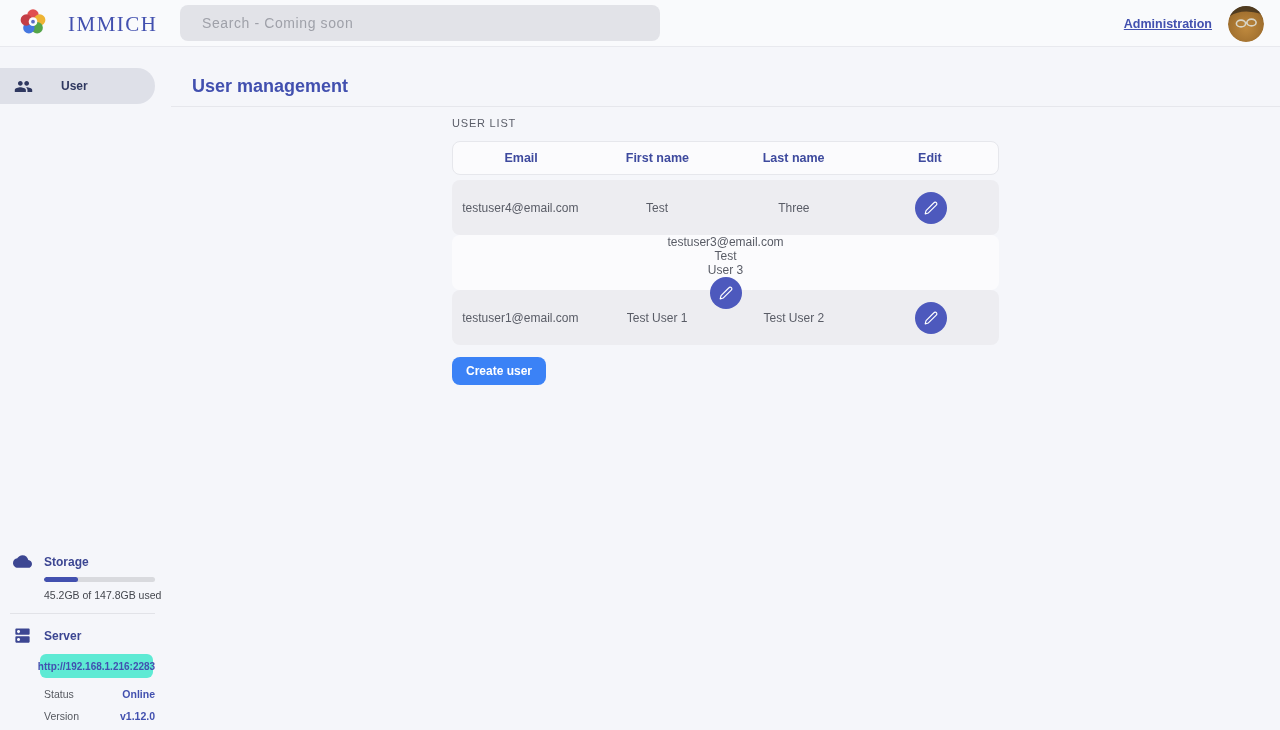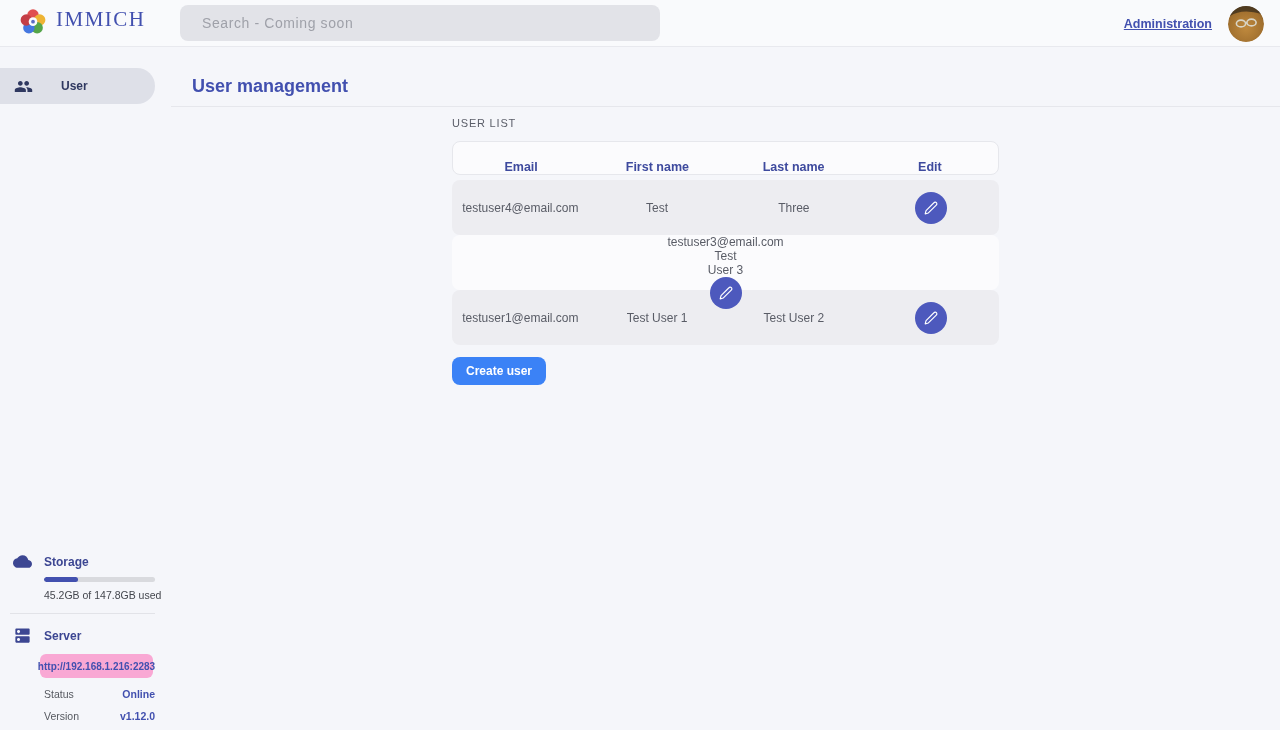--- a/index.html
+++ b/index.html
@@ -3,21 +3,21 @@
 <meta charset="utf-8">
 <style>
   * { margin:0; padding:0; box-sizing:border-box; }
   html,body { width:1280px; height:730px; }
   body { font-family:"Liberation Sans", sans-serif; }
   .screen { position:relative; width:1280px; height:730px; background:#f5f6fa; overflow:hidden; }
 
   
   .topbar { position:absolute; left:0; top:0; width:1280px; height:47px;
             background:#f9fafc; border-bottom:1px solid #e8e9ee; }
-  .brand { position:absolute; left:18px; top:7px; display:flex; align-items:flex-start; gap:8px; cursor:pointer; }
+  .brand { position:absolute; left:18px; top:7px; display:flex; align-items:flex-end; gap:20px; cursor:pointer; }
   .brand-text { font-family:"Liberation Serif", serif; font-size:21px; letter-spacing:1.5px;
                 color:#4250af; font-weight:500; }
   .search { position:absolute; left:180px; top:5px; width:480px; height:36px;
             background:#e2e3e8; border:none; border-radius:8px; padding:0 22px;
             font-size:14px; letter-spacing:0.6px; color:#5a5d68; outline:none;
             font-family:"Liberation Sans", sans-serif; }
   .search::placeholder { color:#9fa1a9; }
   .topbar-right { position:absolute; right:16px; top:0; height:47px; display:flex; align-items:center; gap:16px; }
   .admin-link { font-size:12.5px; font-weight:700; color:#4250af; text-decoration:underline; cursor:pointer; }
   .avatar { width:36px; height:36px; border-radius:50%; overflow:hidden; cursor:pointer; display:block; }
@@ -30,37 +30,37 @@
   .side-item-label { font-size:12px; font-weight:600; color:#2f3860; }
   .side-icon { width:19px; height:19px; flex:0 0 auto; }
 
   .side-bottom { position:absolute; left:0; bottom:8px; width:170px; }
   .info-head { display:flex; align-items:center; gap:12px; padding-left:13px; }
   .info-title { font-size:12px; font-weight:700; color:#3c4692; }
   .progress-track { margin:6px 15px 0 44px; height:5px; border-radius:3px; background:#d9dade; overflow:hidden; }
   .progress-fill { height:100%; background:#4250af; border-radius:3px; }
   .usage-text { margin:7px 0 0 44px; font-size:10.5px; color:#44474e; }
   .side-divider { margin:12px 15px 12px 10px; border:none; border-top:1px solid #e2e3e8; }
-  .url-chip { margin:9px 17px 0 40px; background:#f9a8d4; border-radius:6px; height:24px;
+  .url-chip { margin:9px 17px 0 40px; background:#5eead4; border-radius:6px; height:24px;
               display:flex; align-items:center; justify-content:center;
               font-size:10px; font-weight:700; color:#4250af; }
   .kv-row { display:flex; justify-content:space-between; margin:10px 15px 0 44px; }
   .kv-label { font-size:10.5px; color:#55585f; }
   .kv-value { font-size:10.5px; font-weight:700; color:#4250af; }
 
   
   .page-title { position:absolute; left:192px; top:76px; font-size:18px; font-weight:700; color:#4250af; }
   .main-divider { position:absolute; left:171px; top:106px; right:0; border-top:1px solid #e6e7ec; }
 
   .section-label { position:absolute; left:452px; top:117px; font-size:11px; letter-spacing:0.8px;
                    font-weight:500; color:#5b5e69; }
 
   .table-header { position:absolute; left:452px; top:141px; width:547px; height:34px;
                   background:#fbfbfd; border:1px solid #e6e7ec; border-radius:8px;
-                  display:flex; align-items:flex-end; }
+                  display:flex; align-items:center; }
   .th-cell { flex:1; text-align:center; font-size:12.5px; font-weight:700; color:#3e4a9e; }
 
   .rows { position:absolute; left:452px; top:180px; width:547px; }
   .row { height:55px; border-radius:8px; display:flex; align-items:center; }
   .row.odd  { background:#ededf1; }
   .row.even { background:#fbfbfd;flex-direction:column; }
   .td-cell { flex:1; text-align:center; font-size:12px; color:#595c66; }
   .td-edit { flex:1; display:flex; align-items:center; justify-content:center; }
   .edit-btn { width:32px; height:32px; border-radius:50%; background:#4d59bd; border:none;
               display:flex; align-items:center; justify-content:center; cursor:pointer; }

